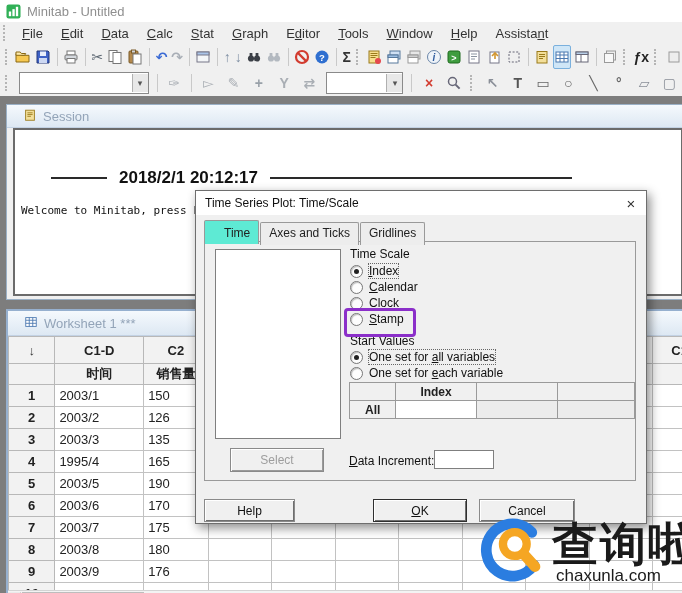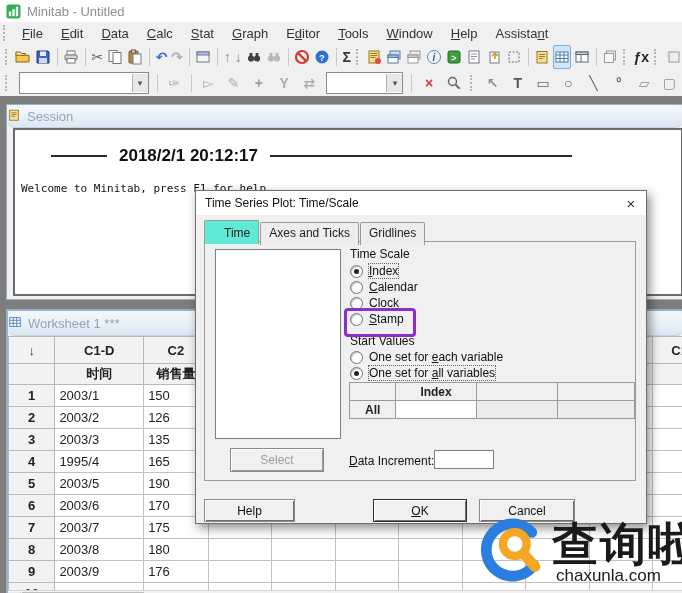--- a/index.html
+++ b/index.html
@@ -24,27 +24,27 @@
   .tbtn .g{font-size:14px;line-height:1;font-weight:bold;}
   .tbtn.act{background:#cfe6f7;border:1px solid #7ab0dd;}
   .sep{display:inline-block;width:1px;height:18px;background:#c9c9c9;margin:0 4px;}
   .combo{display:inline-flex;align-items:center;justify-content:flex-end;height:20px;background:#fff;border:1px solid #8a8a8a;margin:0 4px;}
   .combo.combo1{width:132px;}
   .combo.combo2{width:78px;}
   .combo .cbtn{width:15px;height:18px;background:#e8e8e8;border-left:1px solid #b0b0b0;font-style:normal;font-size:9px;color:#555;display:inline-flex;align-items:center;justify-content:center;}
   
   .mdi{position:absolute;left:0;top:96px;right:0;bottom:0;background:#7d7d7d;}
   .win{position:absolute;background:#f0f0f0;}
-  .wtitle{height:22px;display:flex;align-items:center;gap:6px;padding-left:0;
-          background:linear-gradient(#f5f9fd,#dde8f3);color:#93a4b8;font-size:13px;border-bottom:1px solid #c3d2e4;border-radius:8px;}
+  .wtitle{height:22px;display:flex;align-items:center;gap:6px;padding-left:16px;
+          background:linear-gradient(#f5f9fd,#dde8f3);color:#93a4b8;font-size:13px;border-bottom:1px solid #c3d2e4;}
   .wtitle svg{width:14px;height:14px;}
   
   .session-win{left:6px;top:8px;width:676px;height:194px;border:1px solid #9ab0c6;z-index:10;}
   .s-content{margin-left:6px;height:164px;border:2px solid #6b6b6b;background:#fff;overflow:hidden;}
-  .s-head{display:flex;align-items:center;margin-top:16px;}
+  .s-head{display:flex;align-items:center;margin-top:38px;}
   .hline{height:2px;background:#2a2a2a;display:inline-block;}
   .hline.l{width:56px;margin-left:36px;}
   .hline.r{width:302px;}
   .stime{font-size:17px;font-weight:bold;color:#111;margin:0 12px;}
   .swelcome{margin:16px 0 0 6px;font-family:"DejaVu Sans Mono",monospace;font-size:11px;color:#111;}
   
   .worksheet-win{left:6px;top:213px;width:676px;height:290px;border:2px solid #96b0cf;z-index:20;}
   .wtitle.ws{height:24px;}
   .gridwrap{position:relative;background:#fff;height:calc(100% - 25px);overflow:hidden;}
   table.grid{border-collapse:collapse;table-layout:fixed;width:706px;}
@@ -618,26 +618,26 @@
             </div>
             <div class="radio-row">
               <span class="radio"></span>
               <span class="rlabel"><u>S</u>tamp</span>
             </div>
           </div>
         <div class="hl-box"></div>
         <span class="lbl sv-label">Start Values</span>
         <div class="radios" id="sv-radios">
             <div class="radio-row">
+              <span class="radio sel"></span>
+              <span class="rlabel focus">One set for <u>a</u>ll variables</span>
+            </div>
+            <div class="radio-row">
               <span class="radio"></span>
               <span class="rlabel">One set for <u>e</u>ach variable</span>
-            </div>
-            <div class="radio-row">
-              <span class="radio sel"></span>
-              <span class="rlabel focus">One set for <u>a</u>ll variables</span>
             </div>
           </div>
         <table class="sv-table">
           <tbody>
               <tr>
             <td class="hd" style="width:42px"></td>
             <td class="hd" style="width:78px">Index</td>
             <td class="hd" style="width:82px"></td>
             <td class="hd" style="width:78px"></td>
           </tr>

